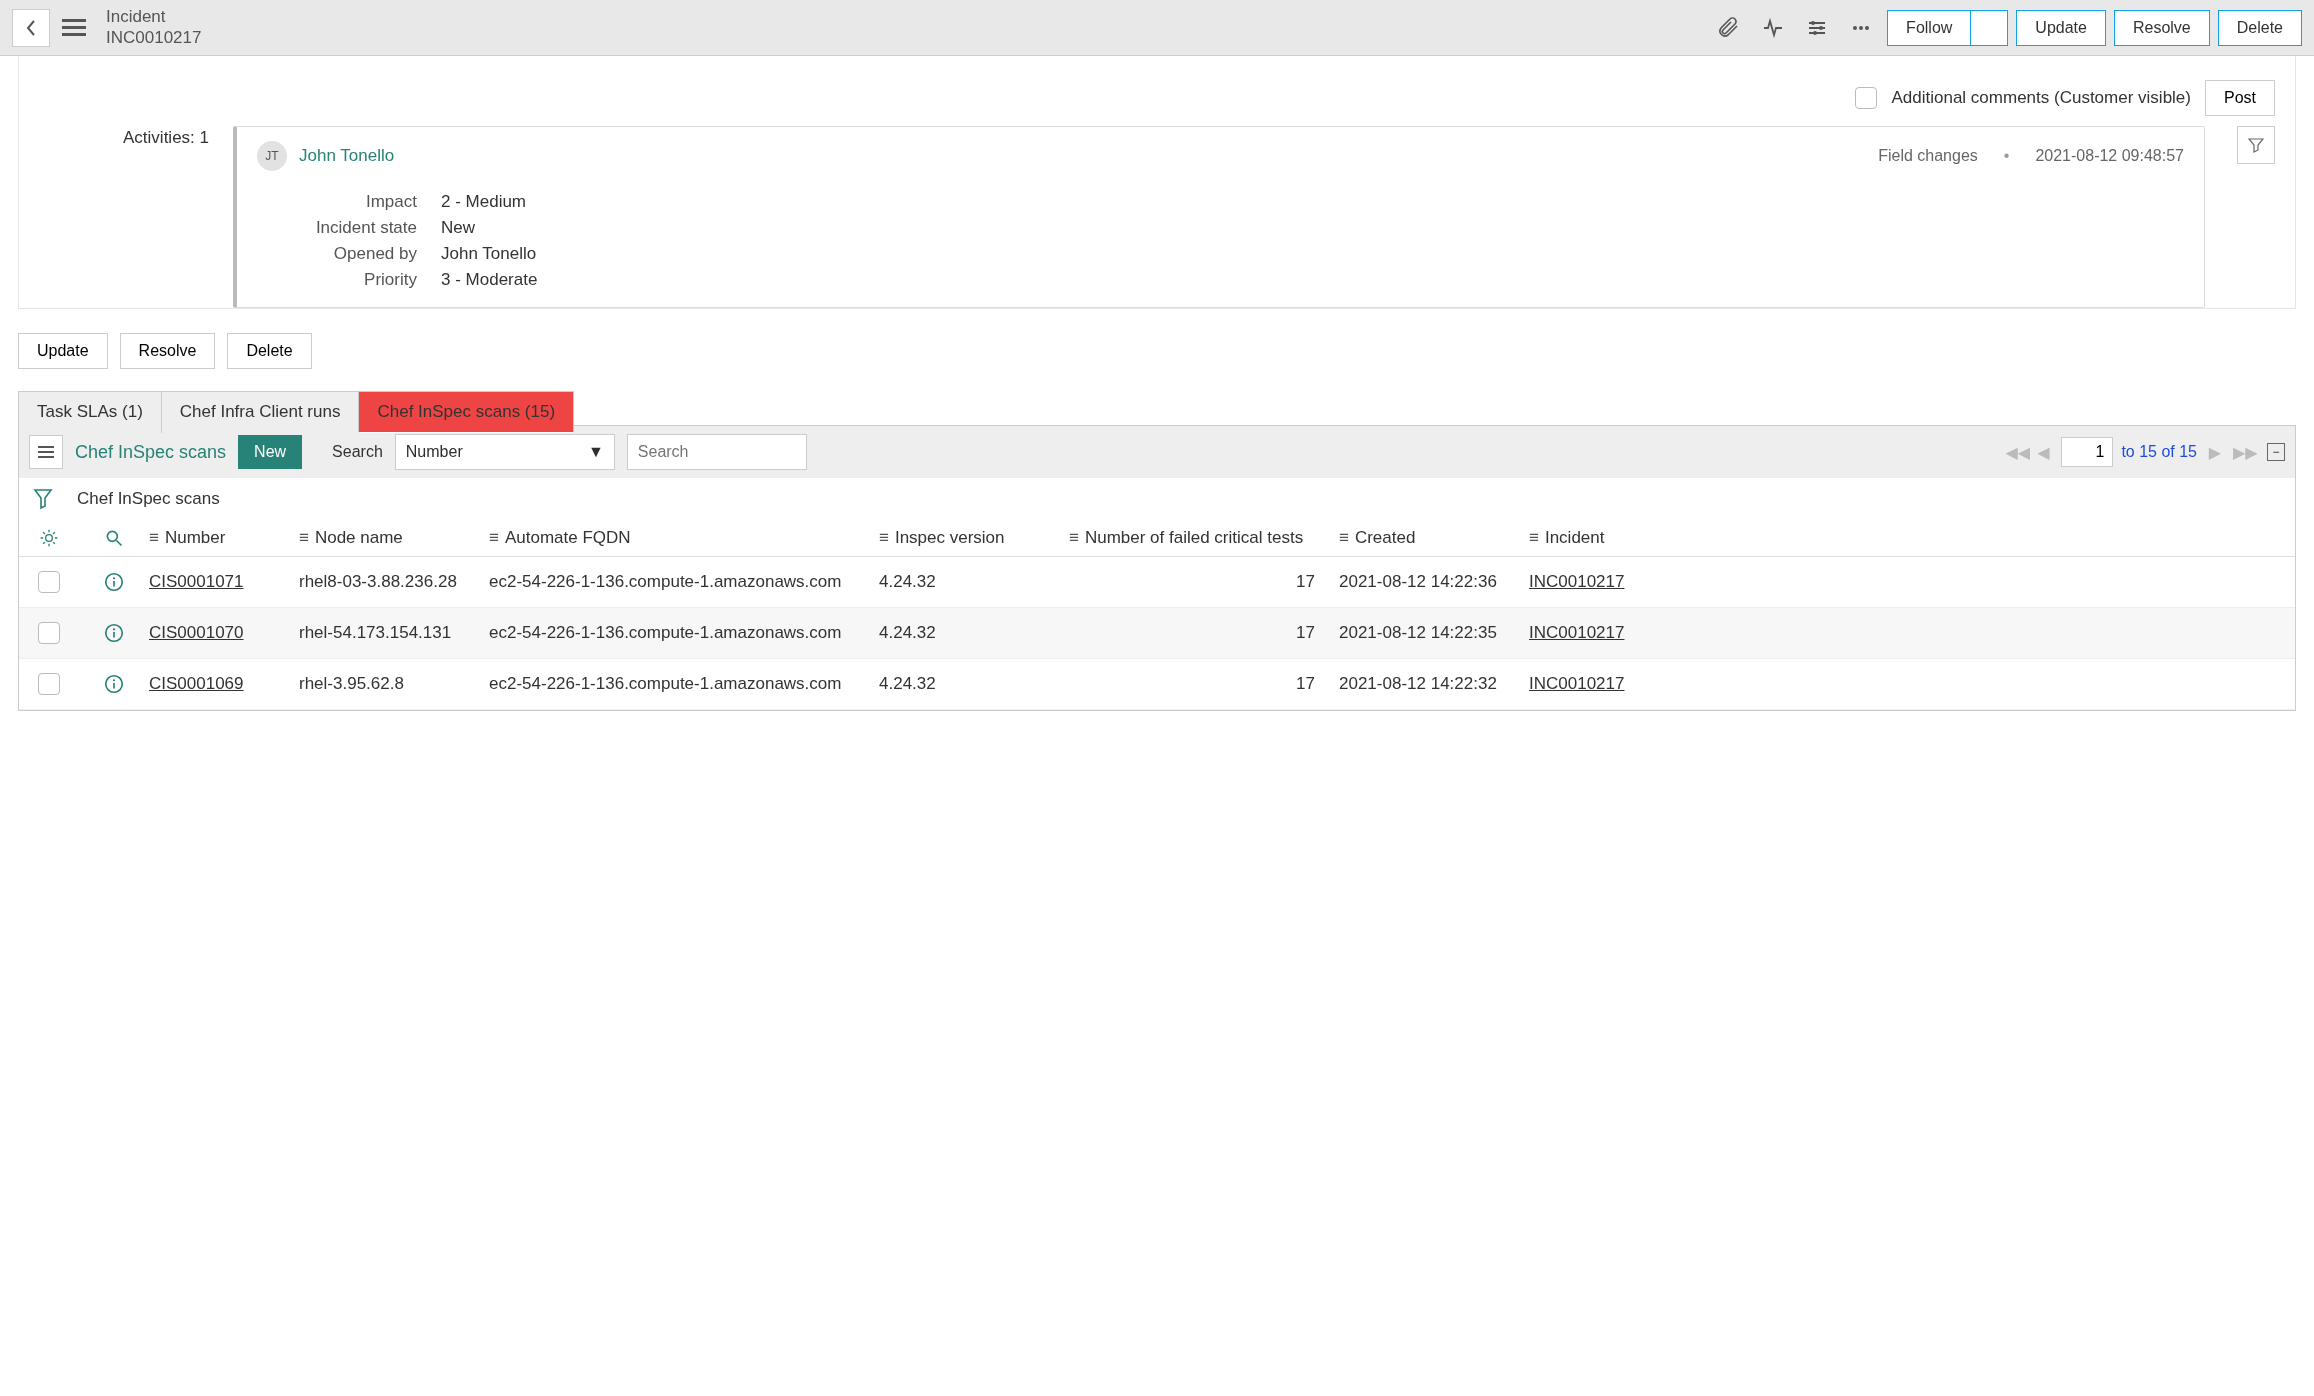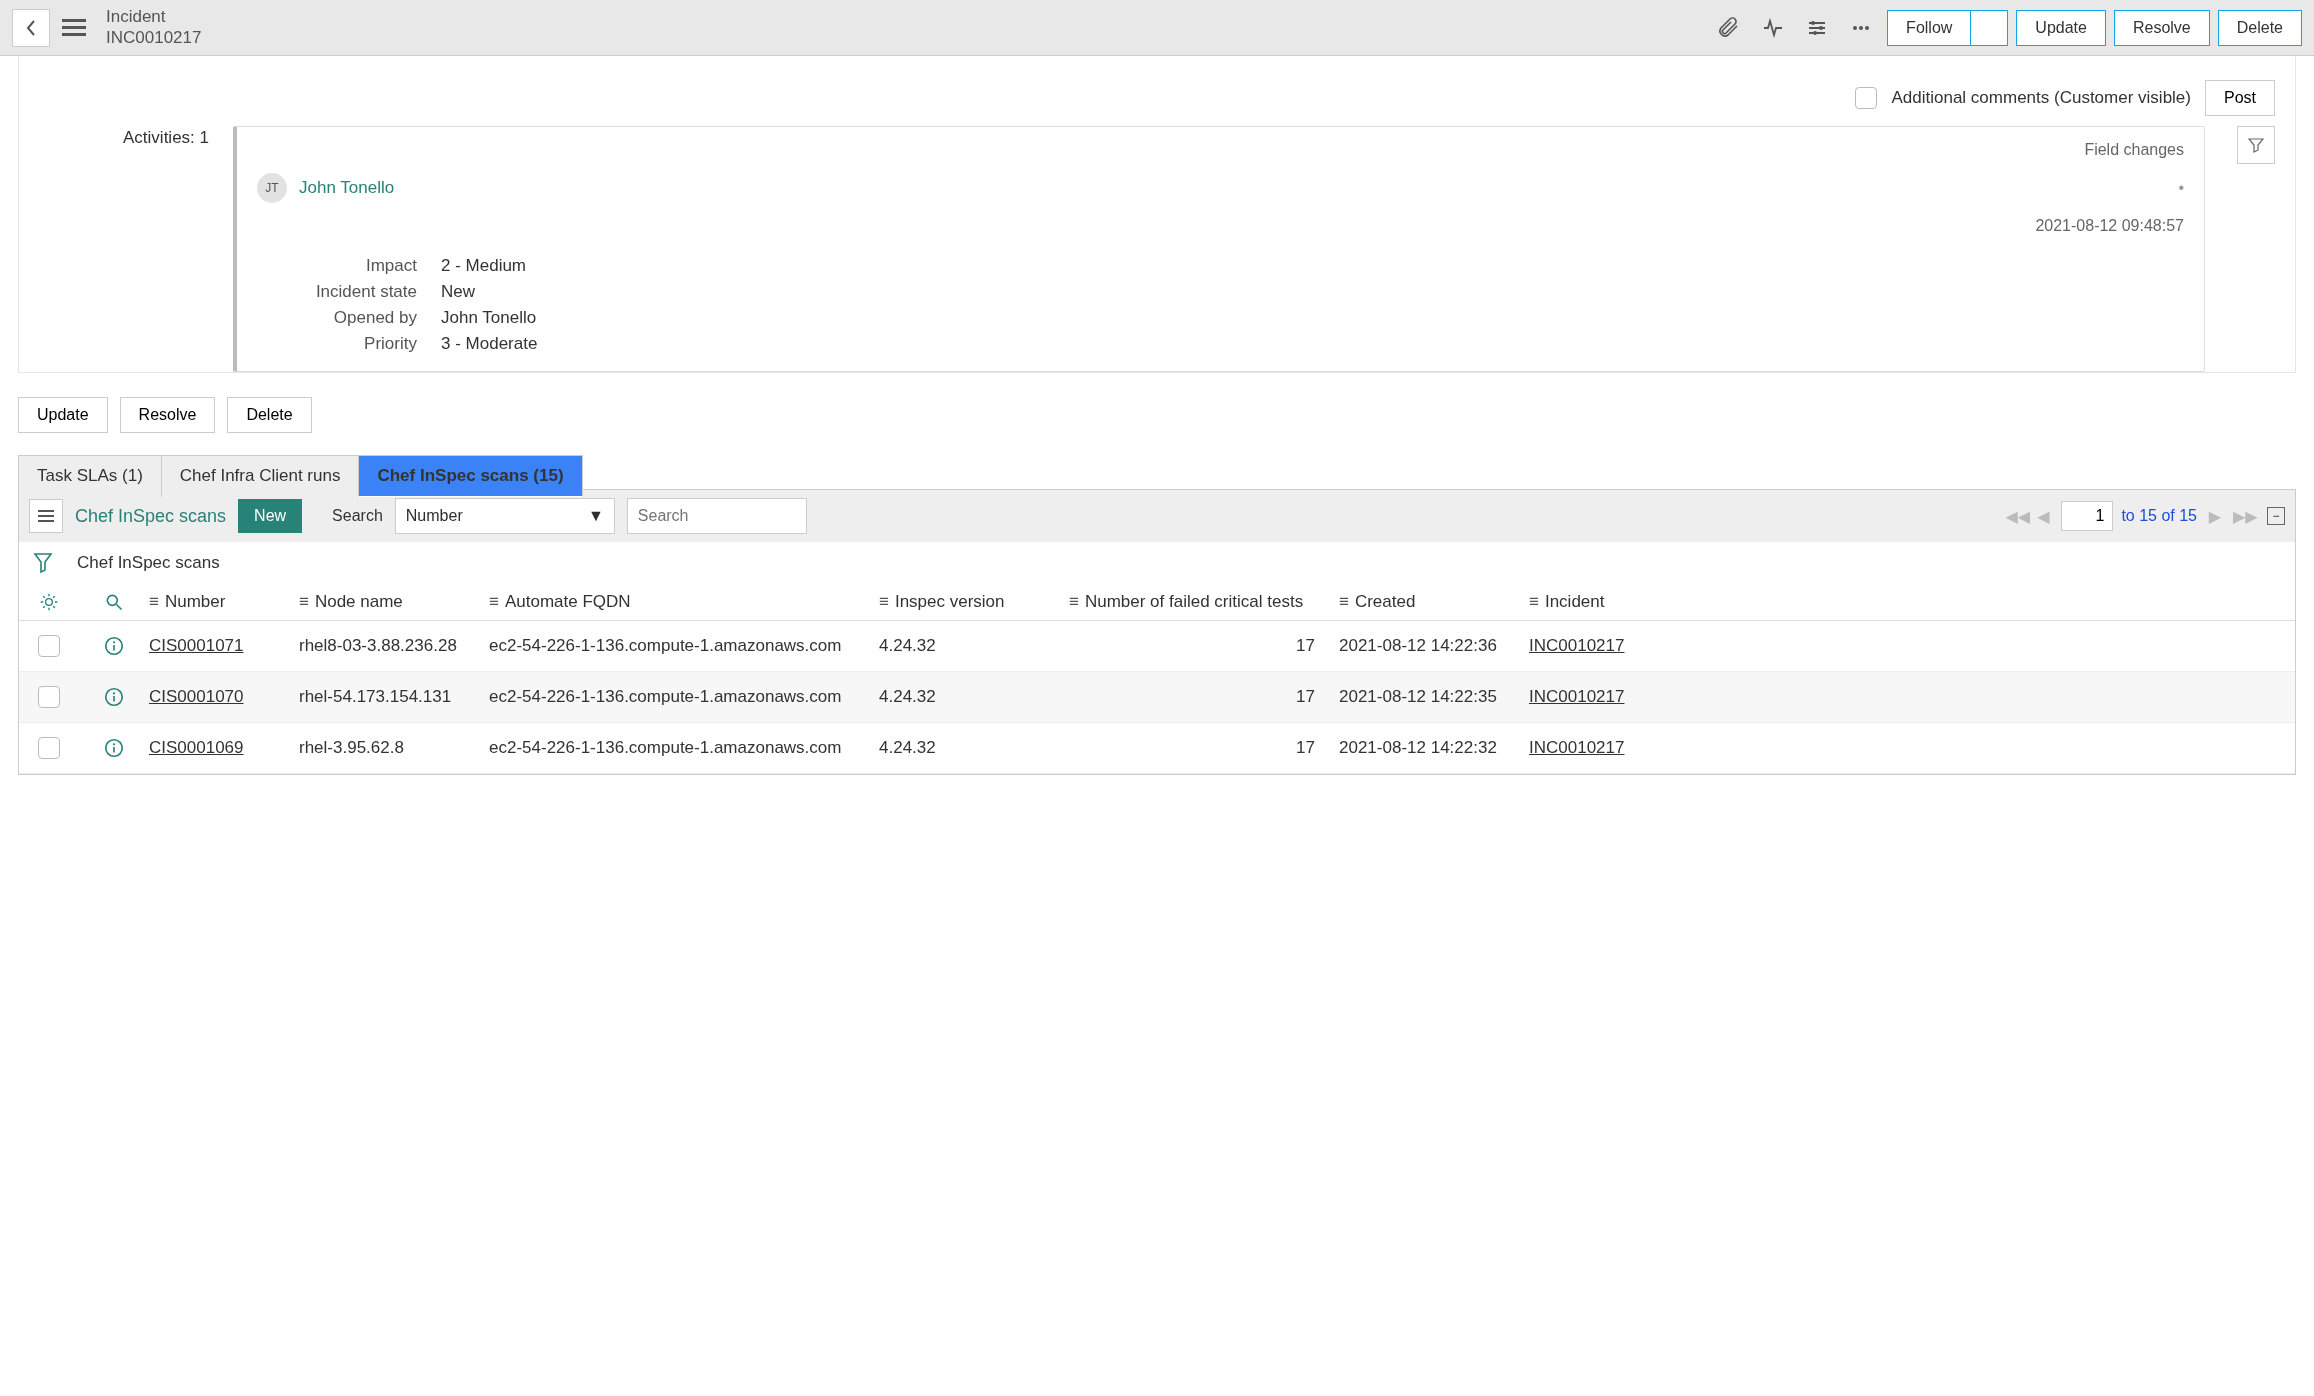--- a/index.html
+++ b/index.html
@@ -25,38 +25,38 @@
 .checkbox { width:22px; height:22px; border:1px solid #bbb; border-radius:4px; background:#fff; cursor:pointer; }
 .comment-label { color:#333; font-size:17px; }
 .post-btn { background:#fff; border:1px solid #ccc; padding:8px 18px; cursor:pointer; font-size:16px; }
 
 .activities-row { display:flex; gap:24px; align-items:flex-start; padding-right:20px; }
 .activities-label { width:190px; text-align:right; color:#333; font-size:17px; padding-top:2px; }
 .activity-card { flex:1; min-height:170px; background:#fff; border:1px solid #ddd; border-left:4px solid #bbb; border-radius:2px; padding:14px 20px; }
 .activity-header { display:flex; align-items:center; gap:12px; }
 .avatar { width:30px; height:30px; background:#e2e2e2; border-radius:50%; font-size:12px; display:flex; align-items:center; justify-content:center; color:#555; }
 .author { color:#278277; font-size:17px; }
-.activity-meta { margin-left:auto; color:#666; font-size:16px; display:flex; gap:20px; align-items:flex-end;flex-direction:column; }
+.activity-meta { margin-left:auto; color:#666; font-size:16px; display:flex; gap:26px; align-items:flex-start; }
 .dot { color:#999; }
 .field-changes { margin-top:18px; }
 .fc-row { display:flex; gap:24px; padding:3px 0; font-size:17px; }
 .fc-label { width:160px; text-align:right; color:#555; }
 .fc-value { color:#333; }
 .filter-btn-side { width:38px; height:38px; border:1px solid #ccc; background:#fff; display:flex; align-items:center; justify-content:center; cursor:pointer; margin-left:8px; }
 
 .bottom-actions { display:flex; gap:12px; padding: 24px 0 14px 0; }
 .bottom-actions .btn { background:#fff; border:1px solid #ccc; padding:8px 18px; cursor:pointer; font-size:16px; }
 
 .related-links { padding: 6px 0 18px 0; }
 .related-links h2 { font-size:22px; font-weight:400; margin-bottom:8px; color:#333; }
 .related-links a { color:#278277; text-decoration:none; display:block; font-size:17px; padding:2px 0; }
 
 .tabs { display:flex; border-bottom:1px solid #ccc; margin-right:18px; }
 .tab { padding:10px 18px; background:#eee; border:1px solid #ccc; border-bottom:none; margin-right:-1px; color:#333; cursor:pointer; font-size:17px; position:relative; top:8px; }
-.tab.active { background:#3b82f6; border-bottom:1px solid #fff;font-weight:bold; }
+.tab.active { background:#ef4444; border-bottom:1px solid #fff; }
 
 .list-panel { border:1px solid #ccc; border-top:none; margin-right:18px; }
 .list-header { background:#eee; padding:8px 10px; display:flex; align-items:center; gap:12px; }
 .lh-menu { width:34px; height:34px; border:1px solid #ccc; background:#fff; display:flex; align-items:center; justify-content:center; cursor:pointer; }
 .lh-title { color:#278277; font-size:18px; }
 .lh-new { background:#278277; color:#fff; border:none; padding:8px 16px; font-size:16px; cursor:pointer; }
 .lh-search-lbl { margin-left:18px; color:#333; }
 .lh-select { width:220px; height:36px; border:1px solid #ccc; background:#fff; padding:0 10px; display:flex; align-items:center; justify-content:space-between; cursor:pointer; }
 .lh-search-input { width:180px; height:36px; border:1px solid #ccc; background:#fff; padding:0 10px; font-size:16px; }
 .lh-spacer { flex:1; }

